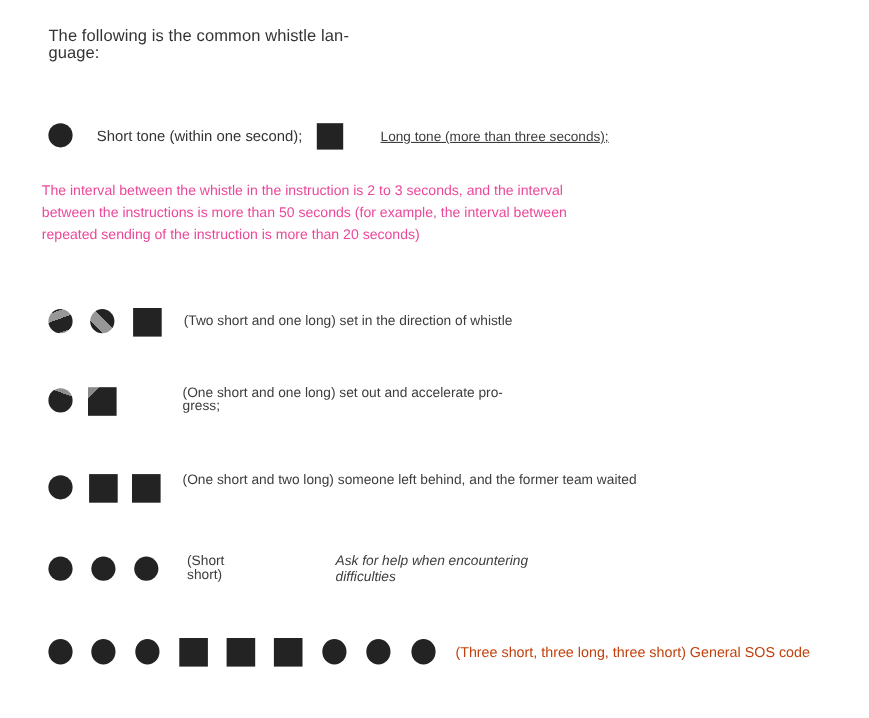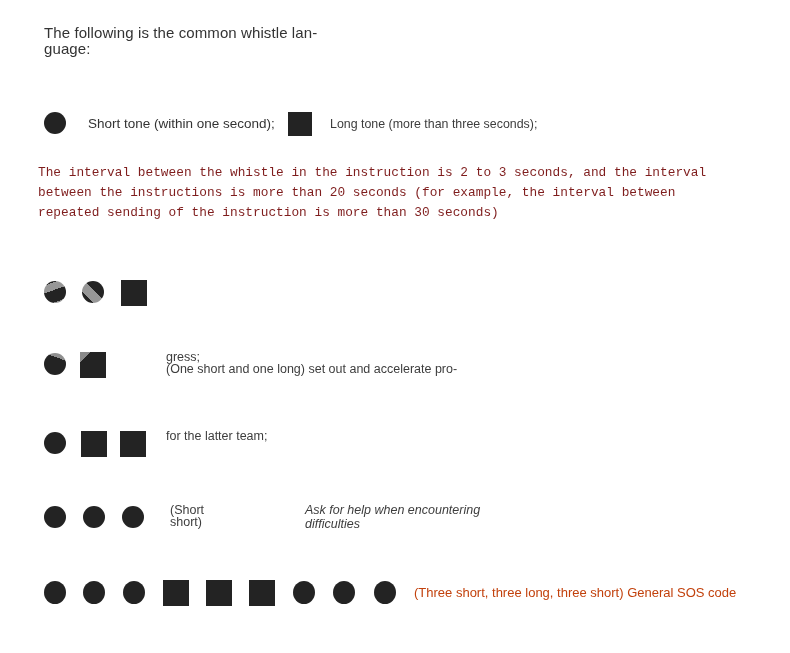--- a/index.html
+++ b/index.html
@@ -48,65 +48,65 @@
   .title {
     left: 44px; top: 25px;
     font-size: 15px; line-height: 15.5px;
     color: #333333; letter-spacing: 0.1px;
   }
   .legend-label-1 { font-size: 13.5px; color: #333333; }
   .legend-label-2 { font-size: 12.4px; color: #3d3d3d; }
   .para {
     left: 38px; top: 163px;
     font-size: 12.8px; line-height: 19.8px;
-    color: #7f1d1d;
-    font-family: Liberation Mono, monospace;
+    color: #ec4899;
   }
   .rowtext { font-size: 12.5px; color: #3d3d3d; }
   .lh-tight { line-height: 12.3px; }
   .lh-med { line-height: 13.6px; }
   .sos-text { font-size: 13px; color: #c2410c; }
 </style>
 </head>
 <body>
 
 <div id="page">
 
   <div class="abs title">
     <div>The following is the common whistle lan-</div>
     <div>guage:</div>
   </div>
 
   <div class="abs dot" style="left:44px; top:112px;"></div>
   <div class="abs legend-label-1" style="left:88px; top:116px;">Short tone (within one second);</div>
   <div class="abs sq" style="left:288px; top:112px;"></div>
-  <div class="abs legend-label-2" style="left:330px; top:117px;">Long tone (more than three seconds);</div>
+  <div class="abs legend-label-2" style="left:346px; top:117px;text-decoration:underline;">Long tone (more than three seconds);</div>
 
   <div class="abs para">
     <div>The interval between the whistle in the instruction is 2 to 3 seconds, and the interval</div>
-    <div>between the instructions is more than 20 seconds (for example, the interval between</div>
-    <div>repeated sending of the instruction is more than 30 seconds)</div>
+    <div>between the instructions is more than 50 seconds (for example, the interval between</div>
+    <div>repeated sending of the instruction is more than 20 seconds)</div>
   </div>
 
   <div class="abs dot dot-stripe-a" style="left:44px; top:281px;"></div>
   <div class="abs dot dot-stripe-b" style="left:82px; top:281px;"></div>
   <div class="abs sq sq26" style="left:121px; top:280px;"></div>
+  <div class="abs rowtext" style="left:167px; top:284px;">(Two short and one long) set in the direction of whistle</div>
 
   <div class="abs dot dot-cap" style="left:44px; top:353px;"></div>
   <div class="abs sq sq26 sq-corner" style="left:80px; top:352px;"></div>
   <div class="abs rowtext lh-tight" style="left:166px; top:351px;">
+    <div>(One short and one long) set out and accelerate pro-</div>
     <div>gress;</div>
-    <div>(One short and one long) set out and accelerate pro-</div>
   </div>
 
   <div class="abs dot" style="left:44px; top:432px;"></div>
   <div class="abs sq sq26" style="left:81px; top:431px;"></div>
   <div class="abs sq sq26" style="left:120px; top:431px;"></div>
   <div class="abs rowtext lh-med" style="left:166px; top:430px;">
-    <div>for the latter team;</div>
+    <div>(One short and two long) someone left behind, and the former team waited</div>
   </div>
 
   <div class="abs dot" style="left:44px; top:506px;"></div>
   <div class="abs dot" style="left:83px; top:506px;"></div>
   <div class="abs dot" style="left:122px; top:506px;"></div>
   <div class="abs rowtext lh-tight" style="left:170px; top:504px;">
     <div>(Short</div>
     <div>short)</div>
   </div>
   <div class="abs rowtext lh-med" style="left:305px; top:504px;font-style:italic;">

